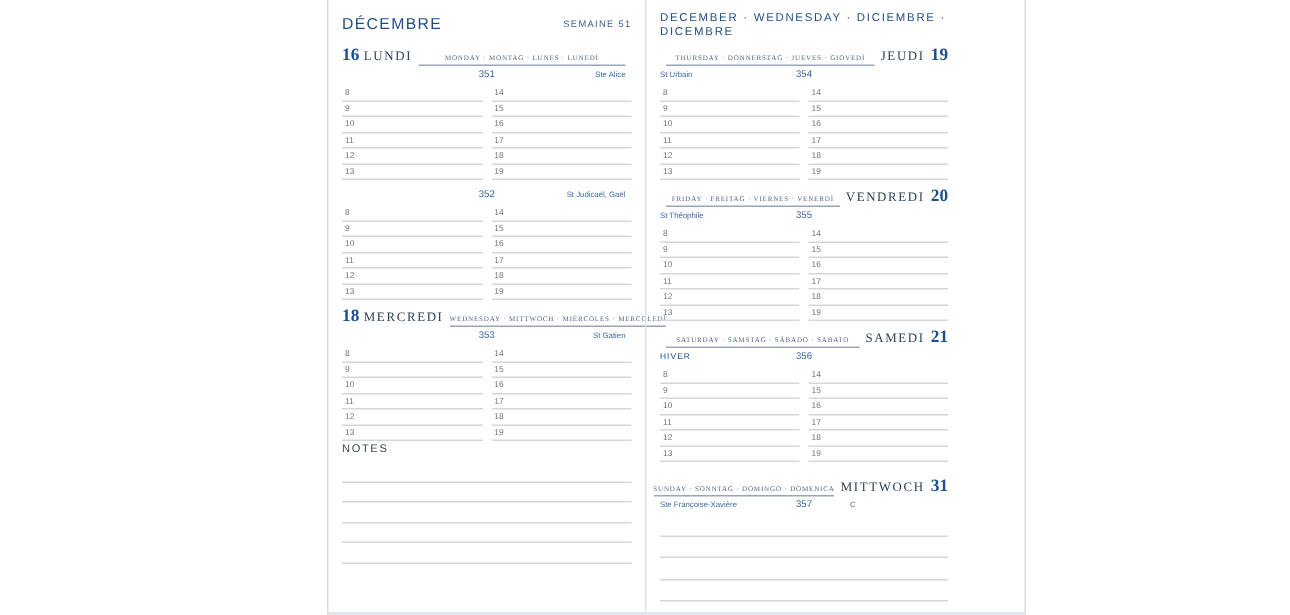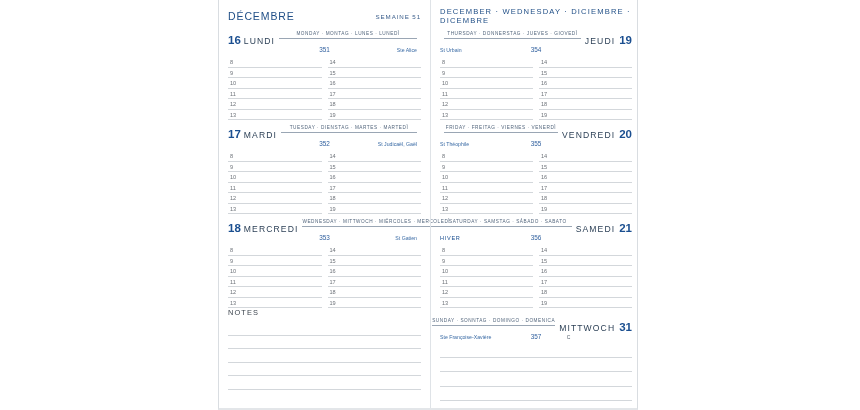--- a/index.html
+++ b/index.html
@@ -20,21 +20,21 @@
     width: 860px;
     height: 410px;
     background: #ffffff;
   }
 
   
   .spread {
     position: absolute;
     left: 218px;
     top: 0px;
-    width: 420px;
+    width: 466px;
     height: 410px;
     background: #ffffff;
     border-left: 1px solid #d9dde1;
     border-right: 1px solid #d9dde1;
     border-bottom: 2px solid #e3e6e9;
     box-sizing: border-box;
     display: flex;
   }
 
   .page {
@@ -73,22 +73,23 @@
     width: 100%;
     text-align: left;
   }
 
   
   .day-block {
     margin-top: 5px;
   }
   .day-head {
     display: flex;
-    align-items: flex-start;
+    align-items: flex-end;
     height: 13px;
+    font-family: Liberation Serif, serif;
   }
   .day-head.rtl { flex-direction: row-reverse; }
 
   .day-title {
     white-space: nowrap;
     color: #17406f;
     line-height: 1;
   }
   .day-num {
     font-size: 11.5px;
@@ -241,28 +242,20 @@
             <div class="hour-cell right-col">18</div>
           </div>
           <div class="hour-row">
             <div class="hour-cell">13</div>
             <div class="hour-cell right-col">19</div>
           </div>
         </div>
       </div>
 
       <div class="day-block">
-        <div class="day-head">
-          <div class="day-title">
-            <span class="day-num">17</span><span class="day-name">MARDI</span>
-          </div>
-          <div class="lang-wrap">
-            <div class="lang-row">TUESDAY  ·  DIENSTAG  ·  MARTES  ·  MARTEDÌ</div>
-          </div>
-        </div>
         <div class="meta-row">
           <span class="meta-doy">352</span>
           <span class="meta-saint right">St Judicaël, Gaël</span>
         </div>
         <div class="hours">
           <div class="hour-row">
             <div class="hour-cell">8</div>
             <div class="hour-cell right-col">14</div>
           </div>
           <div class="hour-row">

